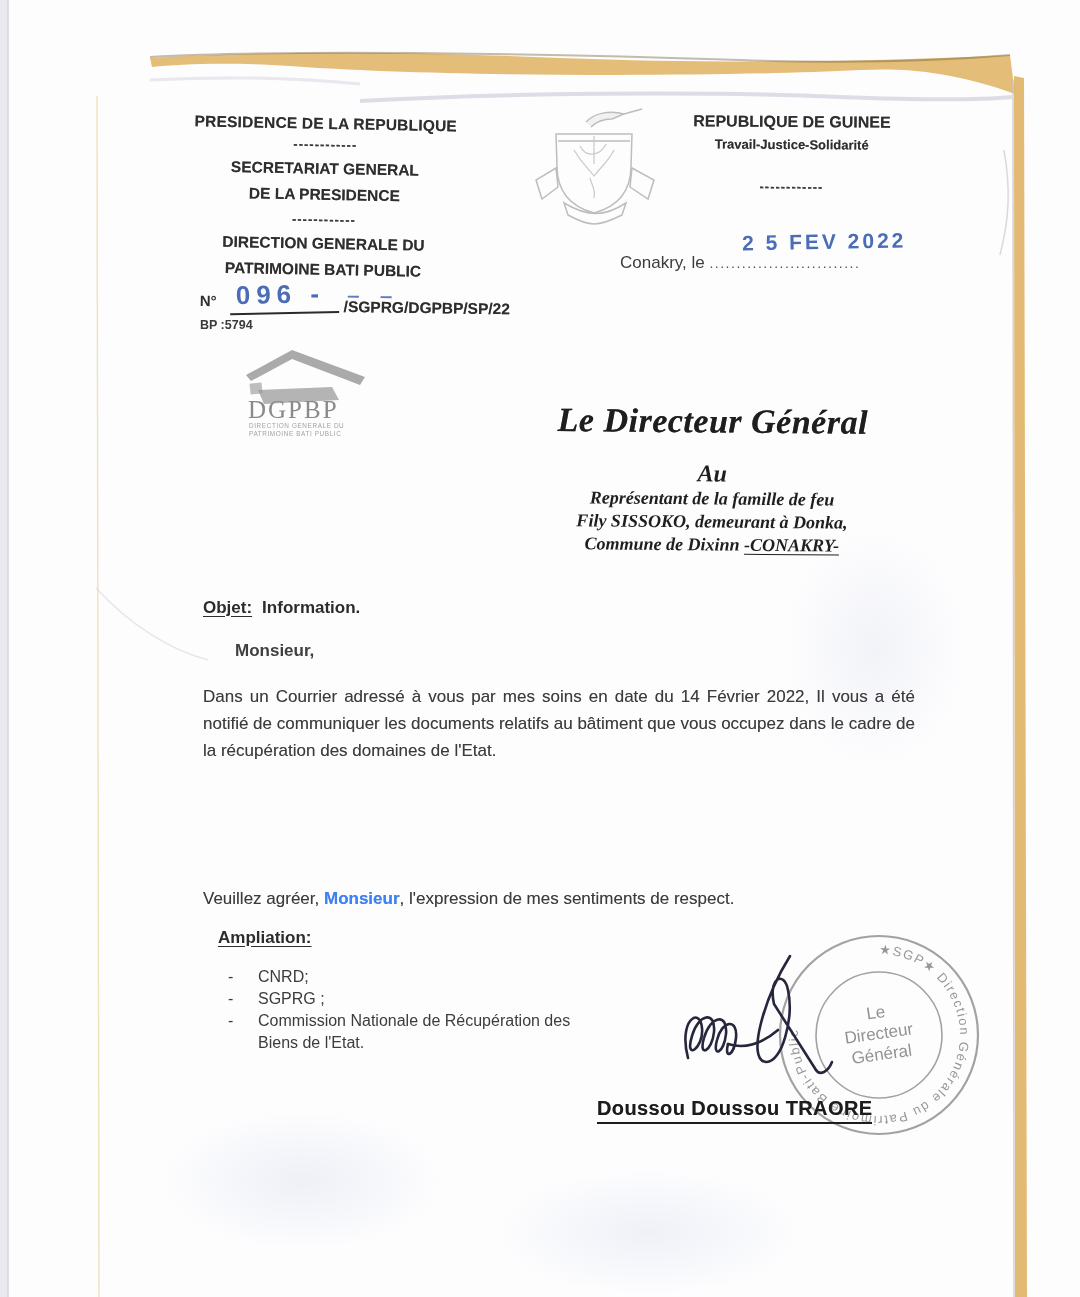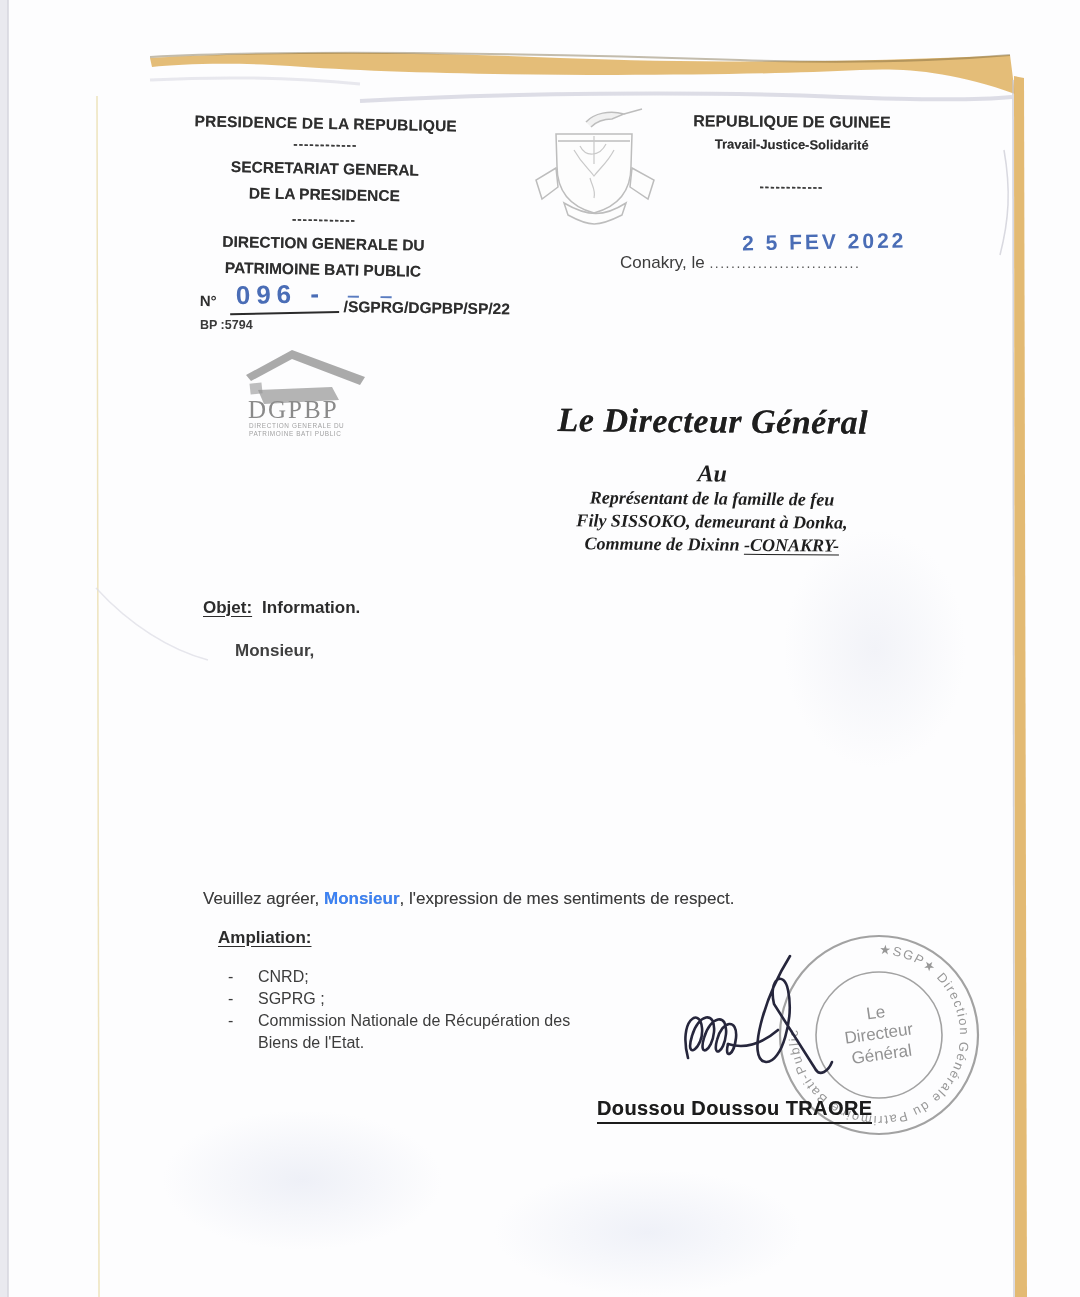--- a/index.html
+++ b/index.html
@@ -158,20 +158,21 @@
   <div class="title-block">
     <div class="doc-title">Le Directeur Général</div>
     <div class="to-word">Au</div>
     <div class="addr">Représentant de la famille de feu</div>
     <div class="addr">Fily SISSOKO, demeurant à Donka,</div>
     <div class="addr"><span>Commune de Dixinn </span> <span class="city">-CONAKRY-</span></div>
   </div>
 
   <div class="objet"><span class="lbl">Objet:</span><span>Information.</span></div>
   <div class="salutation">Monsieur,</div>
+  <div class="para p1">Dans un Courrier adressé à vous par mes soins en date du 14 Février 2022, Il vous a été notifié de communiquer les documents relatifs au bâtiment que vous occupez dans le cadre de la récupération des domaines de l'Etat.</div>
   <div class="closing"><span>Veuillez agréer, </span><b>Monsieur</b><span>, l'expression de mes sentiments de respect.</span></div>
   <div class="ampliation">Ampliation:</div>
 
   <div class="amp-list">
     <div class="amp-item">
       <span class="amp-dash">-</span>
       <span class="amp-text">CNRD;</span>
     </div>
     <div class="amp-item">
       <span class="amp-dash">-</span>

